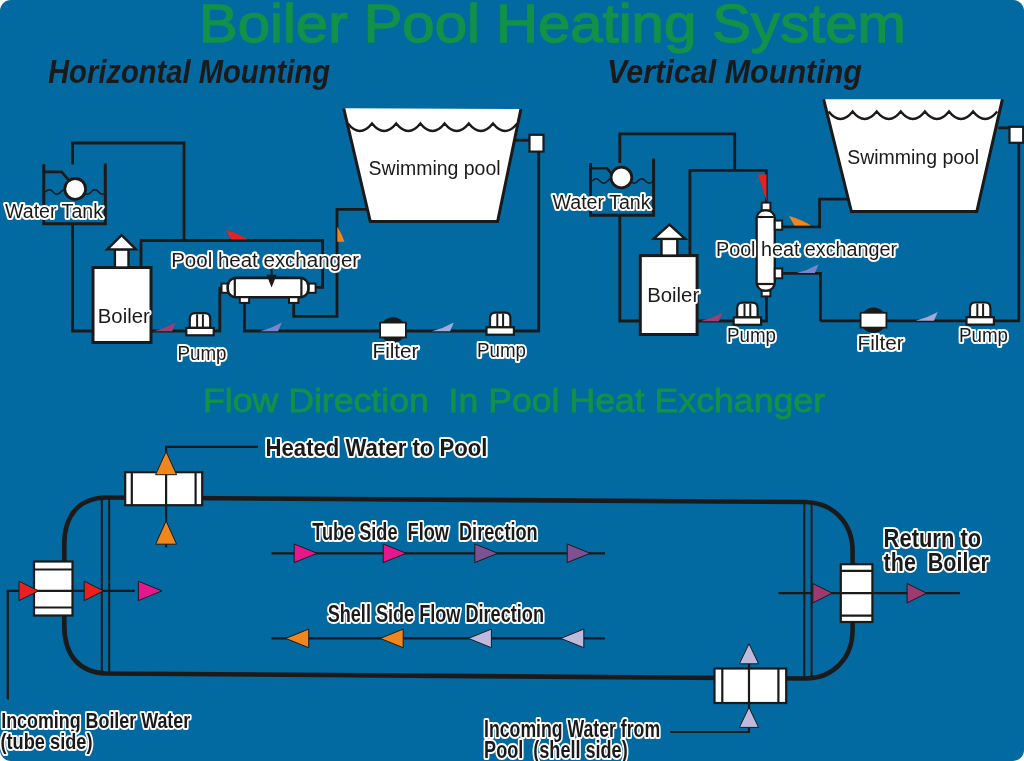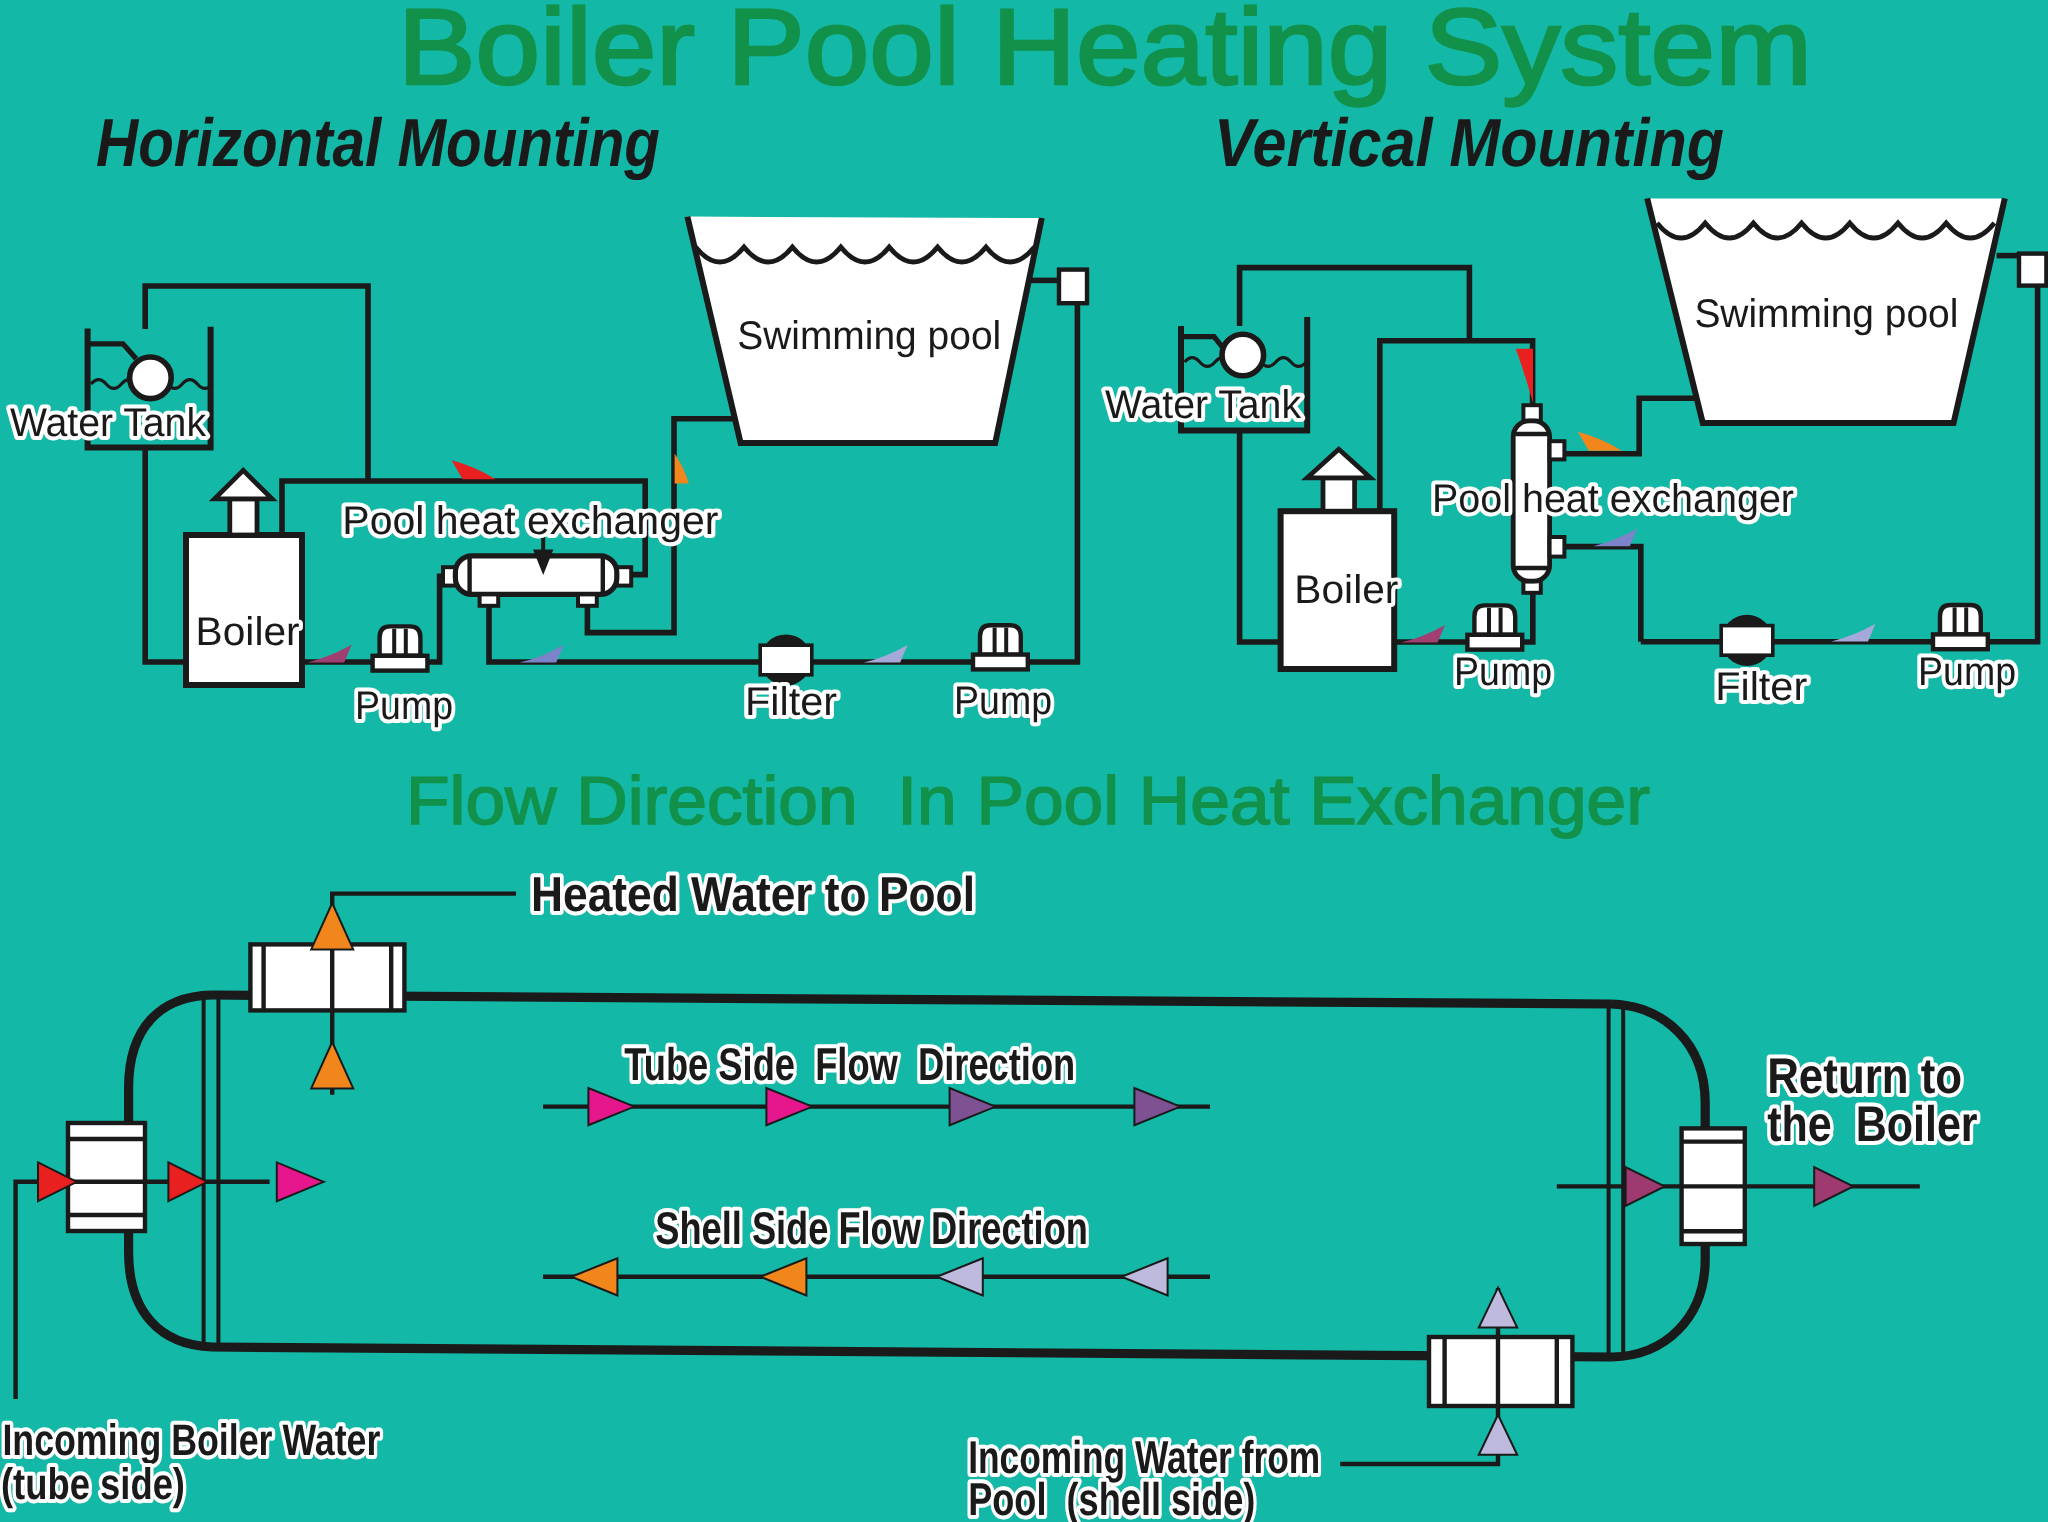--- a/index.html
+++ b/index.html
@@ -1,17 +1,17 @@
 <!DOCTYPE html>
 <html><head>
 <meta charset="utf-8">
 <style>
   html,body{margin:0;padding:0;background:#fff;}
-  #page{position:relative;width:1024px;height:761px;background:#14b8a6;overflow:hidden;
-        font-family:"Liberation Sans", sans-serif;}
+  #page{position:relative;width:1024px;height:761px;background:#0369a1;overflow:hidden;
+        font-family:"Liberation Sans", sans-serif;border-radius:11px;}
   svg{position:absolute;left:0;top:0;}
   text{font-family:"Liberation Sans", sans-serif;fill:#1a1a1a;}
   .lbl{font-size:20px;paint-order:stroke;stroke:#fff;stroke-width:4px;stroke-linejoin:round;}
   .blbl{font-weight:bold;paint-order:stroke;stroke:#fff;stroke-width:4px;stroke-linejoin:round;}
   .grn{fill:#12914a;}
 </style>
 </head>
 <body>
 <div id="page">
 <svg width="1024" height="761" viewBox="0 0 1024 761">

